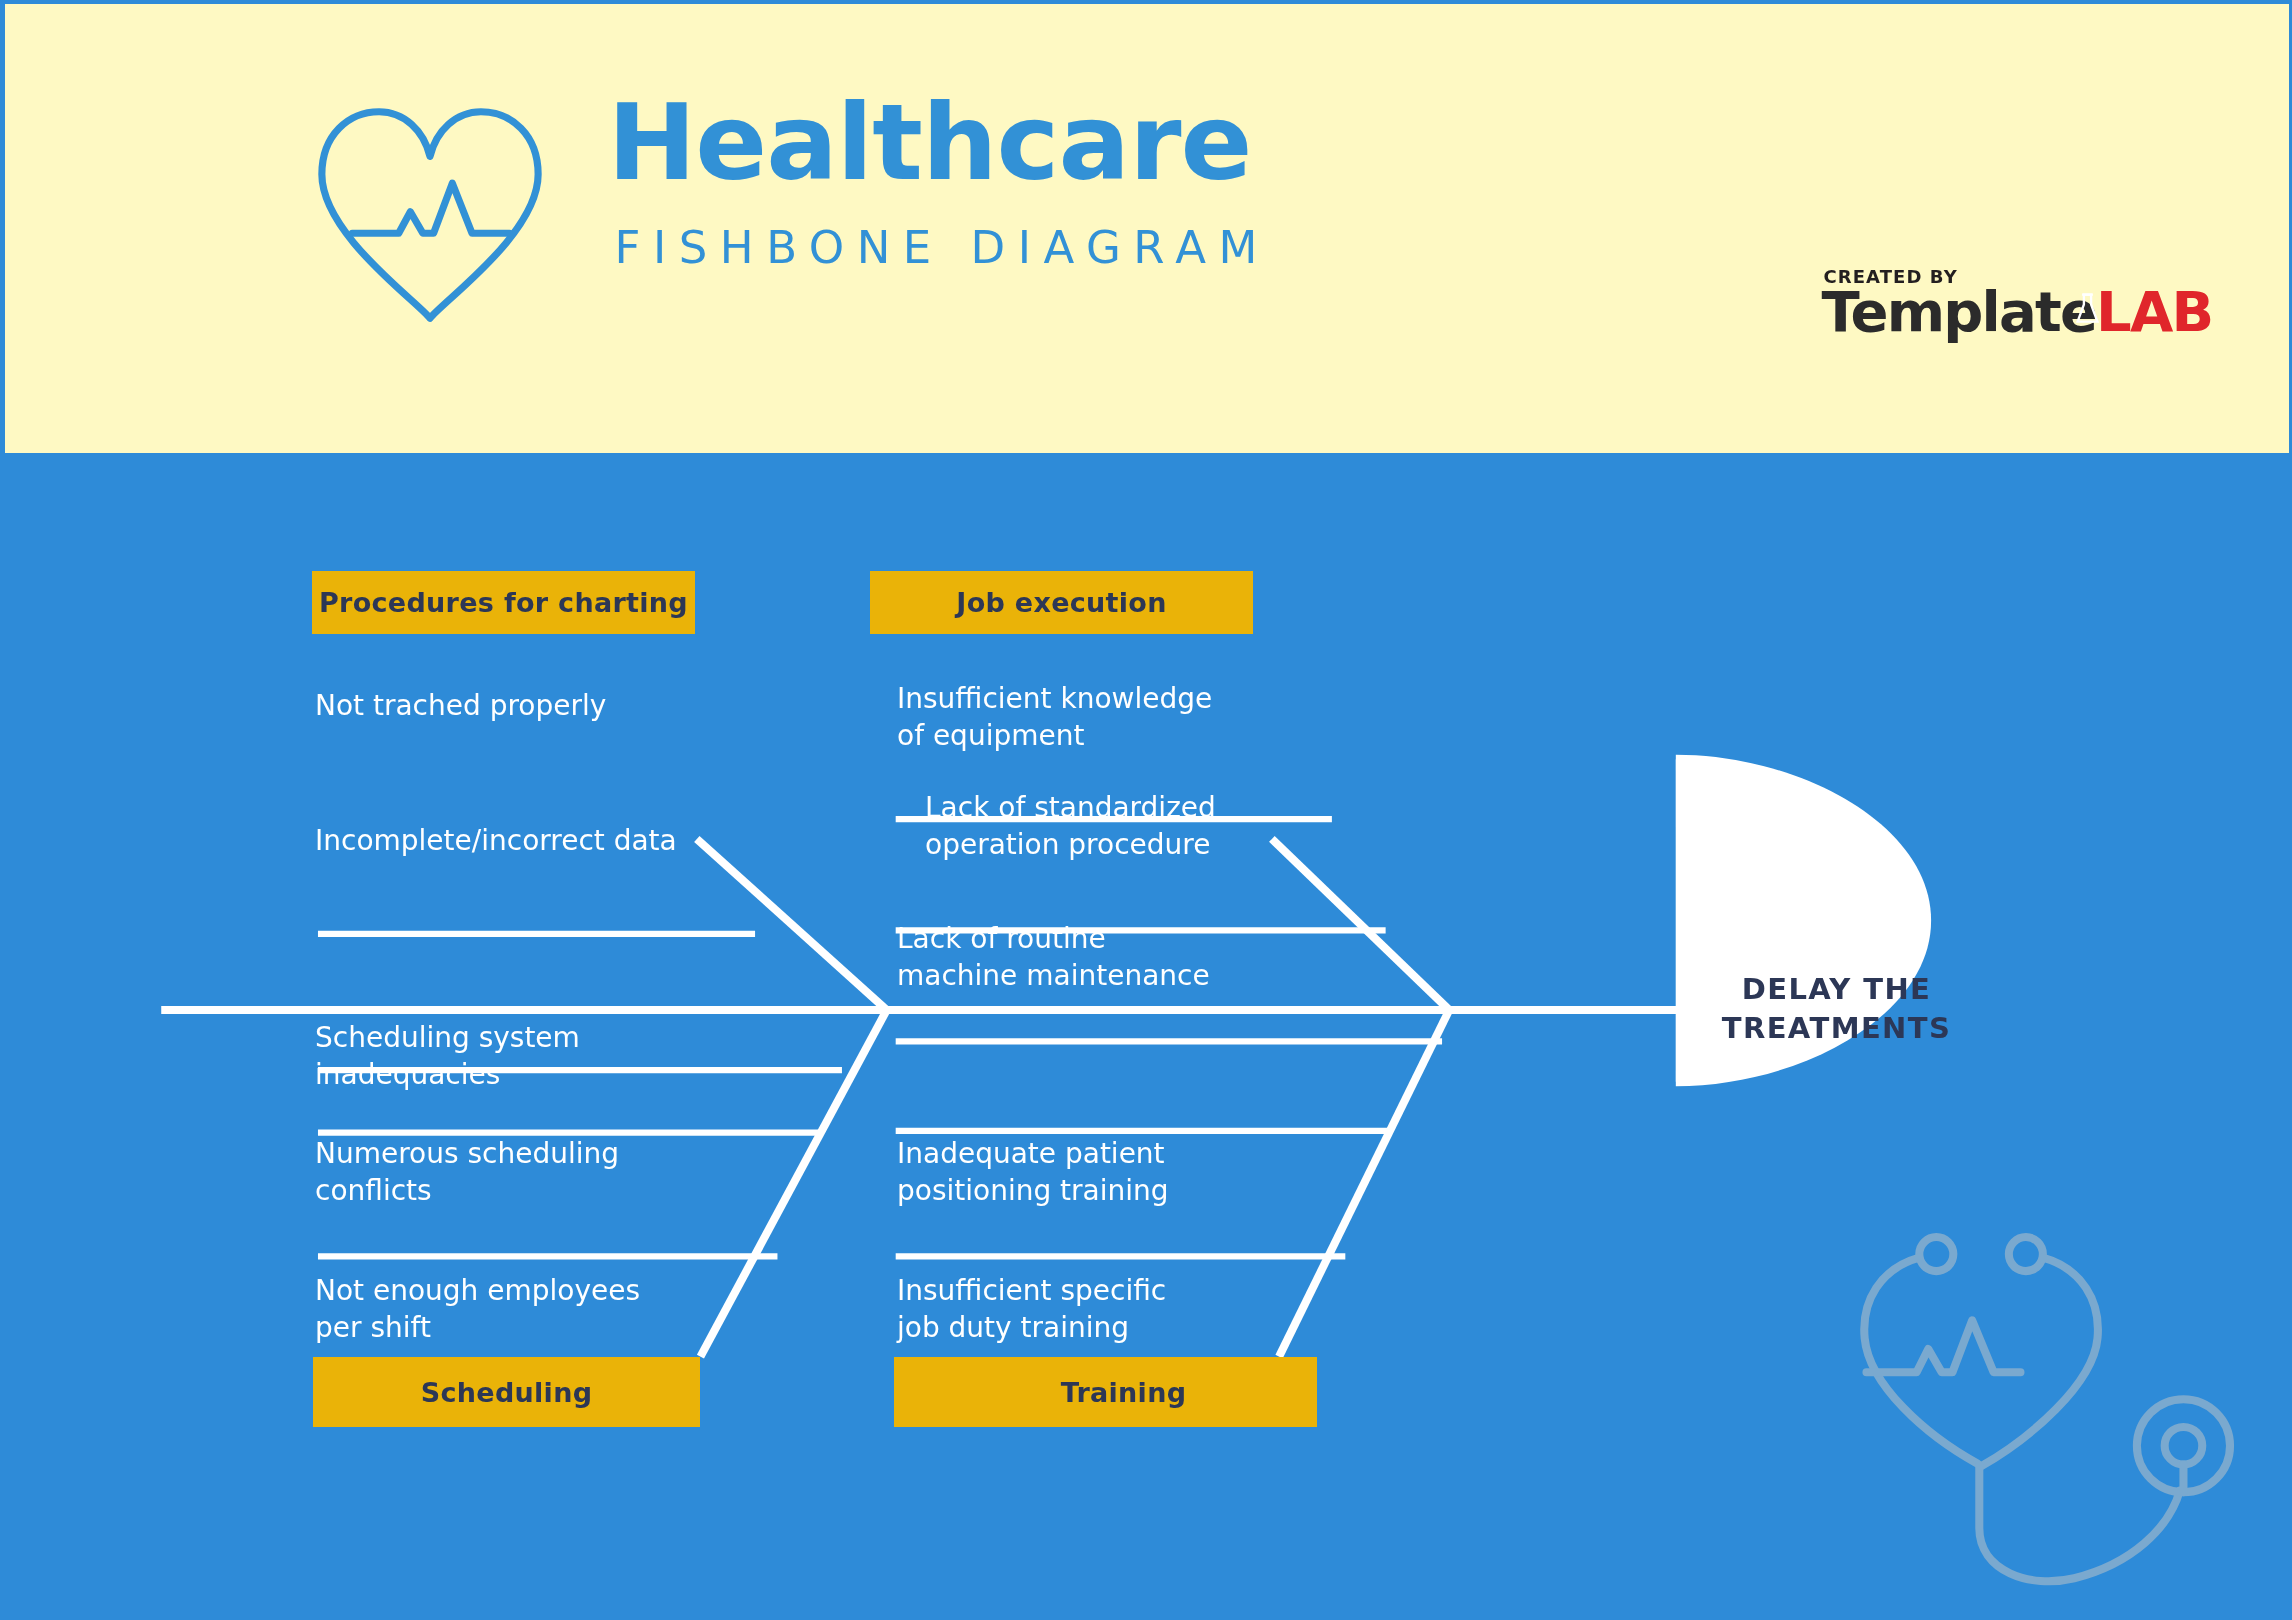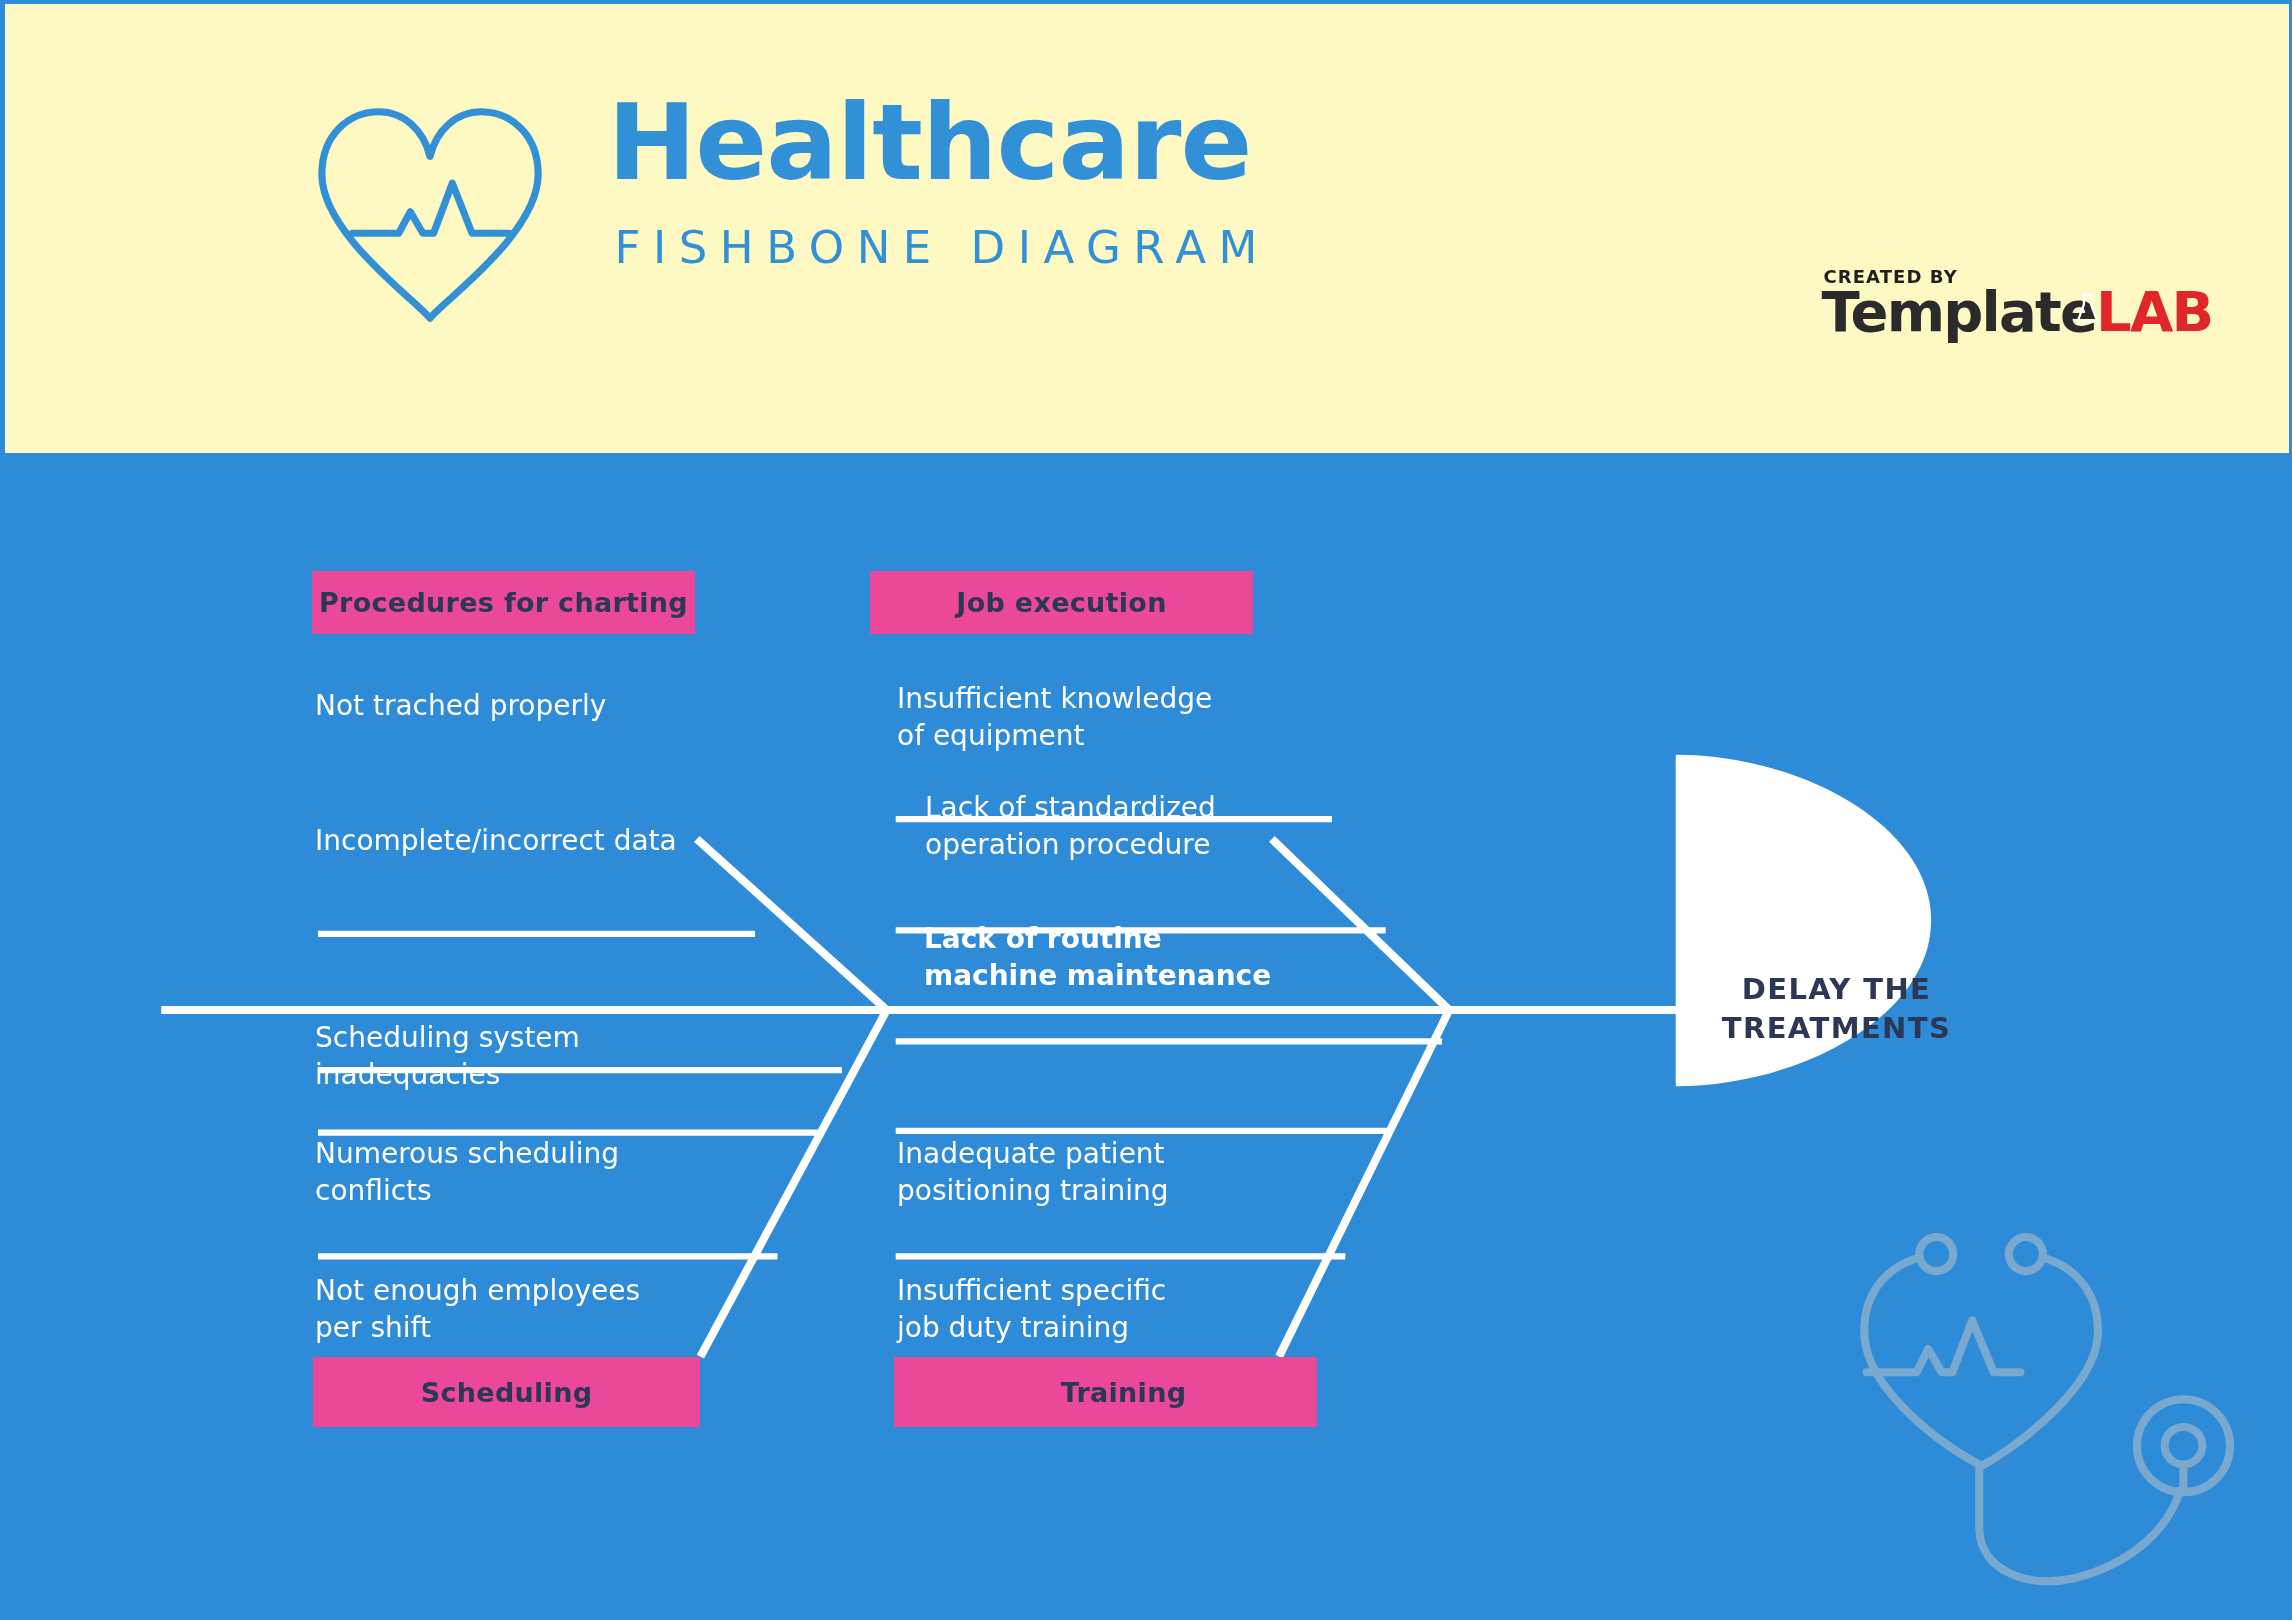--- a/index.html
+++ b/index.html
@@ -43,21 +43,21 @@
   .tlab-template{color:#2b2b2b;}
   .tlab-lab{color:#e0262b;}
   .tlab-flask{position:absolute;left:260px;top:25px;width:27px;height:36px;}
 
   
   .diagram{position:absolute;left:0;top:452px;width:2293px;height:1168px;}
   .svgwrap{position:absolute;inset:0;}
 
   
   .catbox{
-    position:absolute;background:#ec4899;
+    position:absolute;background:#eab308;
     display:flex;align-items:center;justify-content:center;
     color:#2c3756;font-weight:bold;
     font-family:"DejaVu Sans","Liberation Sans",sans-serif;
     font-size:27px;letter-spacing:0.3px;
   }
 
   
   .cause{
     position:absolute;color:#ffffff;
     font-family:"DejaVu Sans","Liberation Sans",sans-serif;
@@ -144,21 +144,21 @@
       <span>Training</span>
     </div>
 
     <div class="cause" style="left:315px;top:236px;width:466px;">Not trached properly</div>
     <div class="cause" style="left:315px;top:371px;width:502px;">Incomplete/incorrect data</div>
 
     <div class="cause" style="left:897px;top:229px;width:466px;">Insufficient knowledge
 of equipment</div>
     <div class="cause" style="left:897px;top:338px;width:466px;margin-left:28px;">Lack of standardized
 operation procedure</div>
-    <div class="cause" style="left:924px;top:469px;width:484px;font-weight:bold;">Lack of routine
+    <div class="cause" style="left:897px;top:469px;width:484px;">Lack of routine
 machine maintenance</div>
 
     <div class="cause" style="left:315px;top:568px;width:466px;">Scheduling system
 inadequacies</div>
     <div class="cause" style="left:315px;top:684px;width:466px;">Numerous scheduling
 conflicts</div>
     <div class="cause" style="left:315px;top:821px;width:484px;">Not enough employees
 per shift</div>
 
     <div class="cause" style="left:897px;top:684px;width:484px;">Inadequate patient

